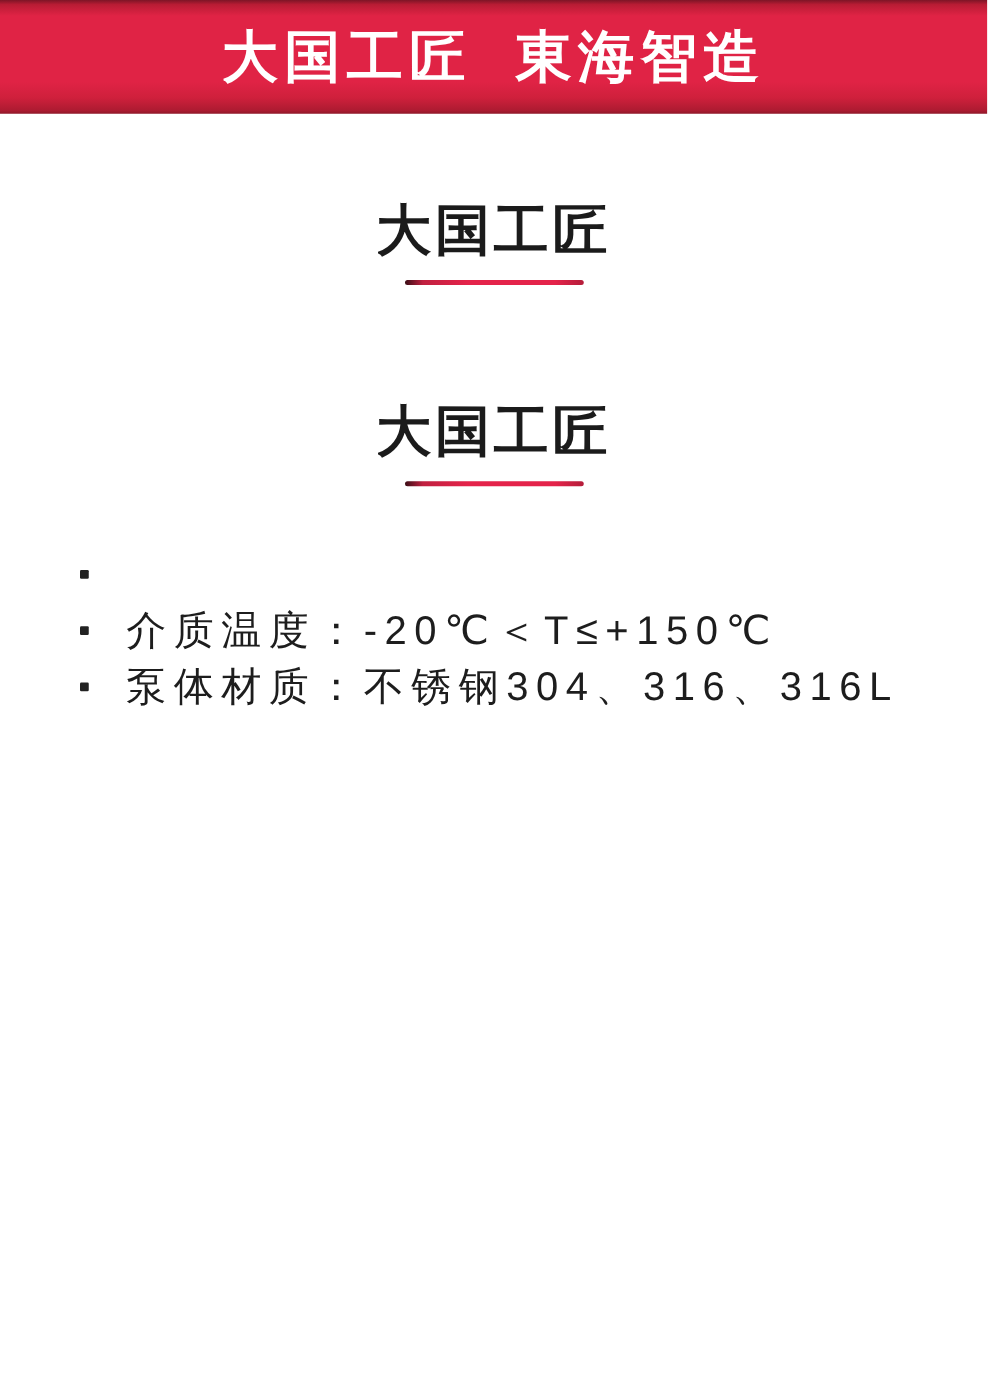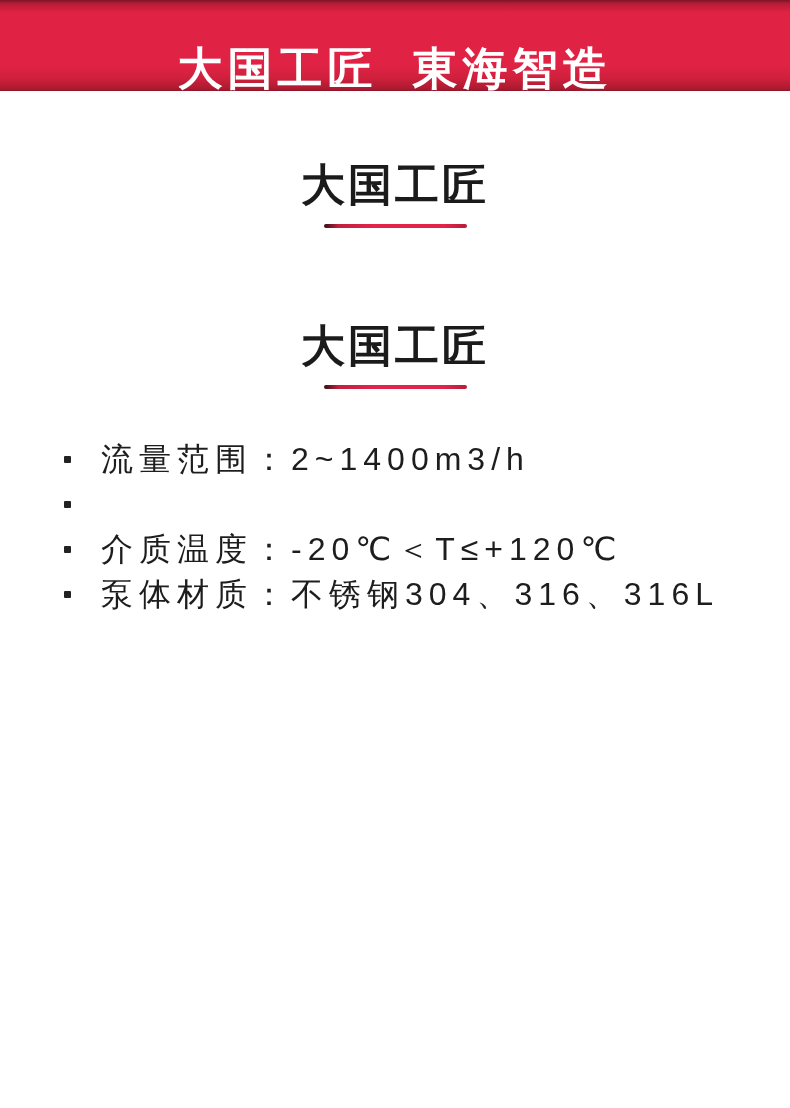--- a/index.html
+++ b/index.html
@@ -22,21 +22,21 @@
     width: 100%;
     background: linear-gradient(180deg,
       #7d1526 0%,
       #b81c34 4%,
       var(--banner-red, #e02345) 14%,
       var(--banner-red, #e02345) 72%,
       #cf203c 86%,
       #ad1b31 97%,
       #8f1829 100%);
     display: flex;
-    align-items: flex-end;
+    align-items: center;
     justify-content: center;
   }
   .banner-title {
     color: var(--banner-text, #ffffff);
     font-size: 45px;
     font-weight: 700;
     letter-spacing: 5px;
     white-space: pre;
     line-height: 1;
     text-align: center;
@@ -116,28 +116,24 @@
     <div class="title-underline"></div>
   </section>
 
   <section>
     <h2 class="section-title second">大国工匠</h2>
     <div class="title-underline"></div>
 
     <ul class="spec-list">
       <li class="spec-item">
         <span class="dot"></span>
-        <span class="spec-text">流量范围：2~1400m3/h</span>
       </li>
       <li class="spec-item">
         <span class="dot"></span>
-      </li>
-      <li class="spec-item">
-        <span class="dot"></span>
-        <span class="spec-text">介质温度：-20℃＜T≤+120℃</span>
+        <span class="spec-text">介质温度：-20℃＜T≤+150℃</span>
       </li>
       <li class="spec-item">
         <span class="dot"></span>
         <span class="spec-text">泵体材质：不锈钢304、316、316L</span>
       </li>
     </ul>
   </section>
 
 </div>
 

